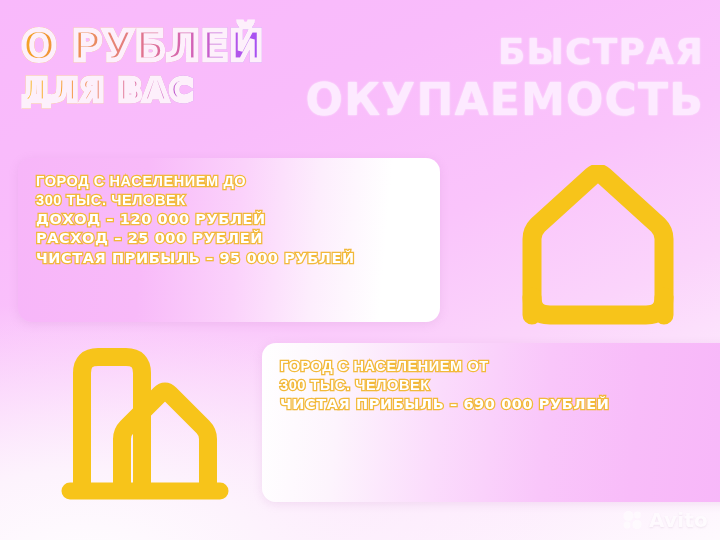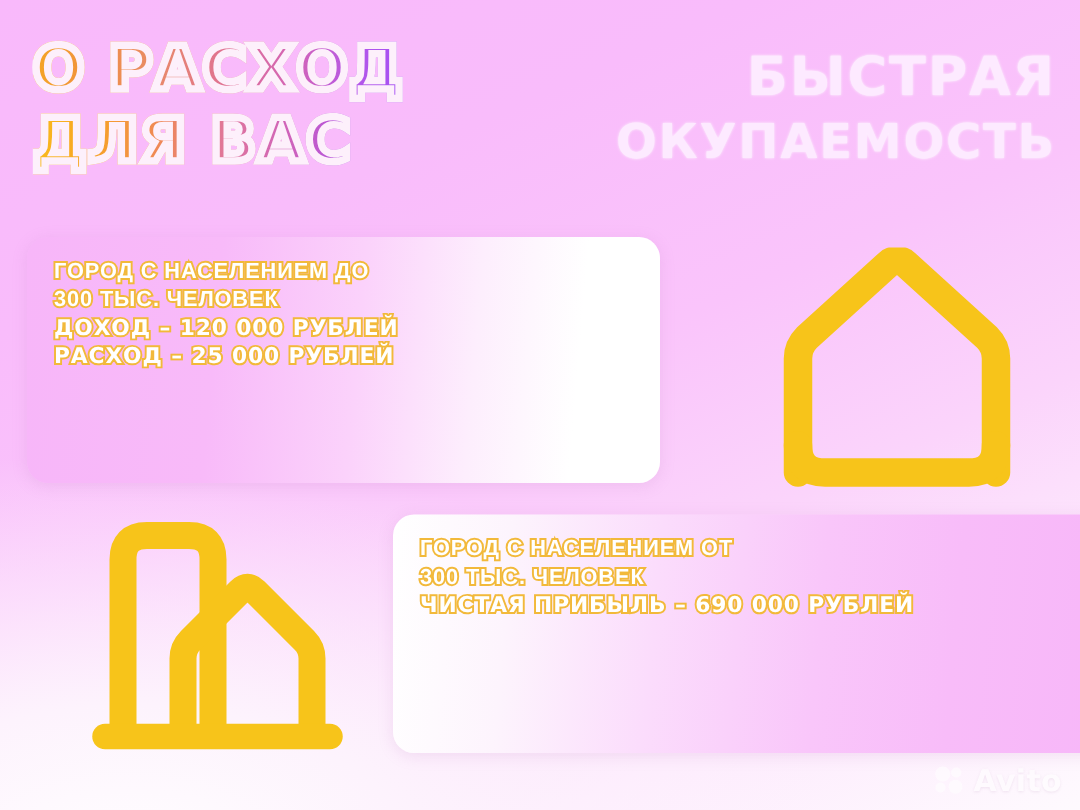--- a/index.html
+++ b/index.html
@@ -26,34 +26,34 @@
     paint-order:stroke fill;
   }
   .hl span{
     background-clip:text;-webkit-background-clip:text;
     color:transparent;-webkit-text-fill-color:transparent;
   }
   #h-line1{top:26px;font-size:40px;}
   #h-line1 span{
     background-image:linear-gradient(92deg,#f5a623 0%,#f09040 16%,#e98b66 32%,#e0748f 50%,#d364b6 70%,#b558e8 86%,#a34ef5 100%);
   }
-  #h-line2{top:74px;font-size:40px;}
+  #h-line2{top:74px;font-size:32px;}
   #h-line2 span{
     background-image:linear-gradient(92deg,#f9bc1c 0%,#f7a424 18%,#f08a52 38%,#e0769a 60%,#cf63bb 80%,#ab4fe6 100%);
   }
 
   .hr{
     position:absolute;right:16px;
     font-family:"DejaVu Sans", sans-serif;
     font-weight:700;letter-spacing:1.2px;line-height:1;white-space:nowrap;
     color:#fdeaff;
     text-shadow:0 0 2px rgba(255,255,255,.9);
   }
   #h-right1{top:34px;font-size:36px;}
-  #h-right2{top:78px;font-size:32px;}
+  #h-right2{top:78px;font-size:44px;}
 
   
   .card{
     position:absolute;
     border-radius:14px;
     box-shadow:0 2px 10px rgba(190,120,190,.18);
   }
   #card-1{
     left:18px;top:158px;width:422px;height:164px;
     background:linear-gradient(95deg,#f7b6f9 0%,#f8baf9 30%,#fbd2fb 52%,#fdeefd 70%,#ffffff 86%,#ffffff 100%);
@@ -96,35 +96,36 @@
     font-weight:700;font-size:20px;color:#ffffff;
     text-shadow:0 1px 2px rgba(180,140,180,.35);
     letter-spacing:.2px;
   }
 </style>
 </head>
 <body>
 
 <div id="stage">
 
-  <div class="hl" id="h-line1"><span>О РАСХОД</span></div>
+  <div class="hl" id="h-line1"><span>О РУБЛЕЙ</span></div>
   <div class="hl" id="h-line2"><span>ДЛЯ ВАС</span></div>
 
   <div class="hr" id="h-right1">БЫСТРАЯ</div>
   <div class="hr" id="h-right2">ОКУПАЕМОСТЬ</div>
 
   <div class="card" id="card-1">
     <div class="card-inner">
       <div class="ctitle">
         <div>ГОРОД С НАСЕЛЕНИЕМ ДО</div>
         <div>300 ТЫС. ЧЕЛОВЕК</div>
       </div>
       <div class="cnums">
         <div>ДОХОД – 120 000 РУБЛЕЙ</div>
         <div>РАСХОД – 25 000 РУБЛЕЙ</div>
+        <div>ЧИСТАЯ ПРИБЫЛЬ – 95 000 РУБЛЕЙ</div>
       </div>
     </div>
   </div>
 
   <div class="card" id="card-2">
     <div class="card-inner">
       <div class="ctitle">
         <div>ГОРОД С НАСЕЛЕНИЕМ ОТ</div>
         <div>300 ТЫС. ЧЕЛОВЕК</div>
       </div>

